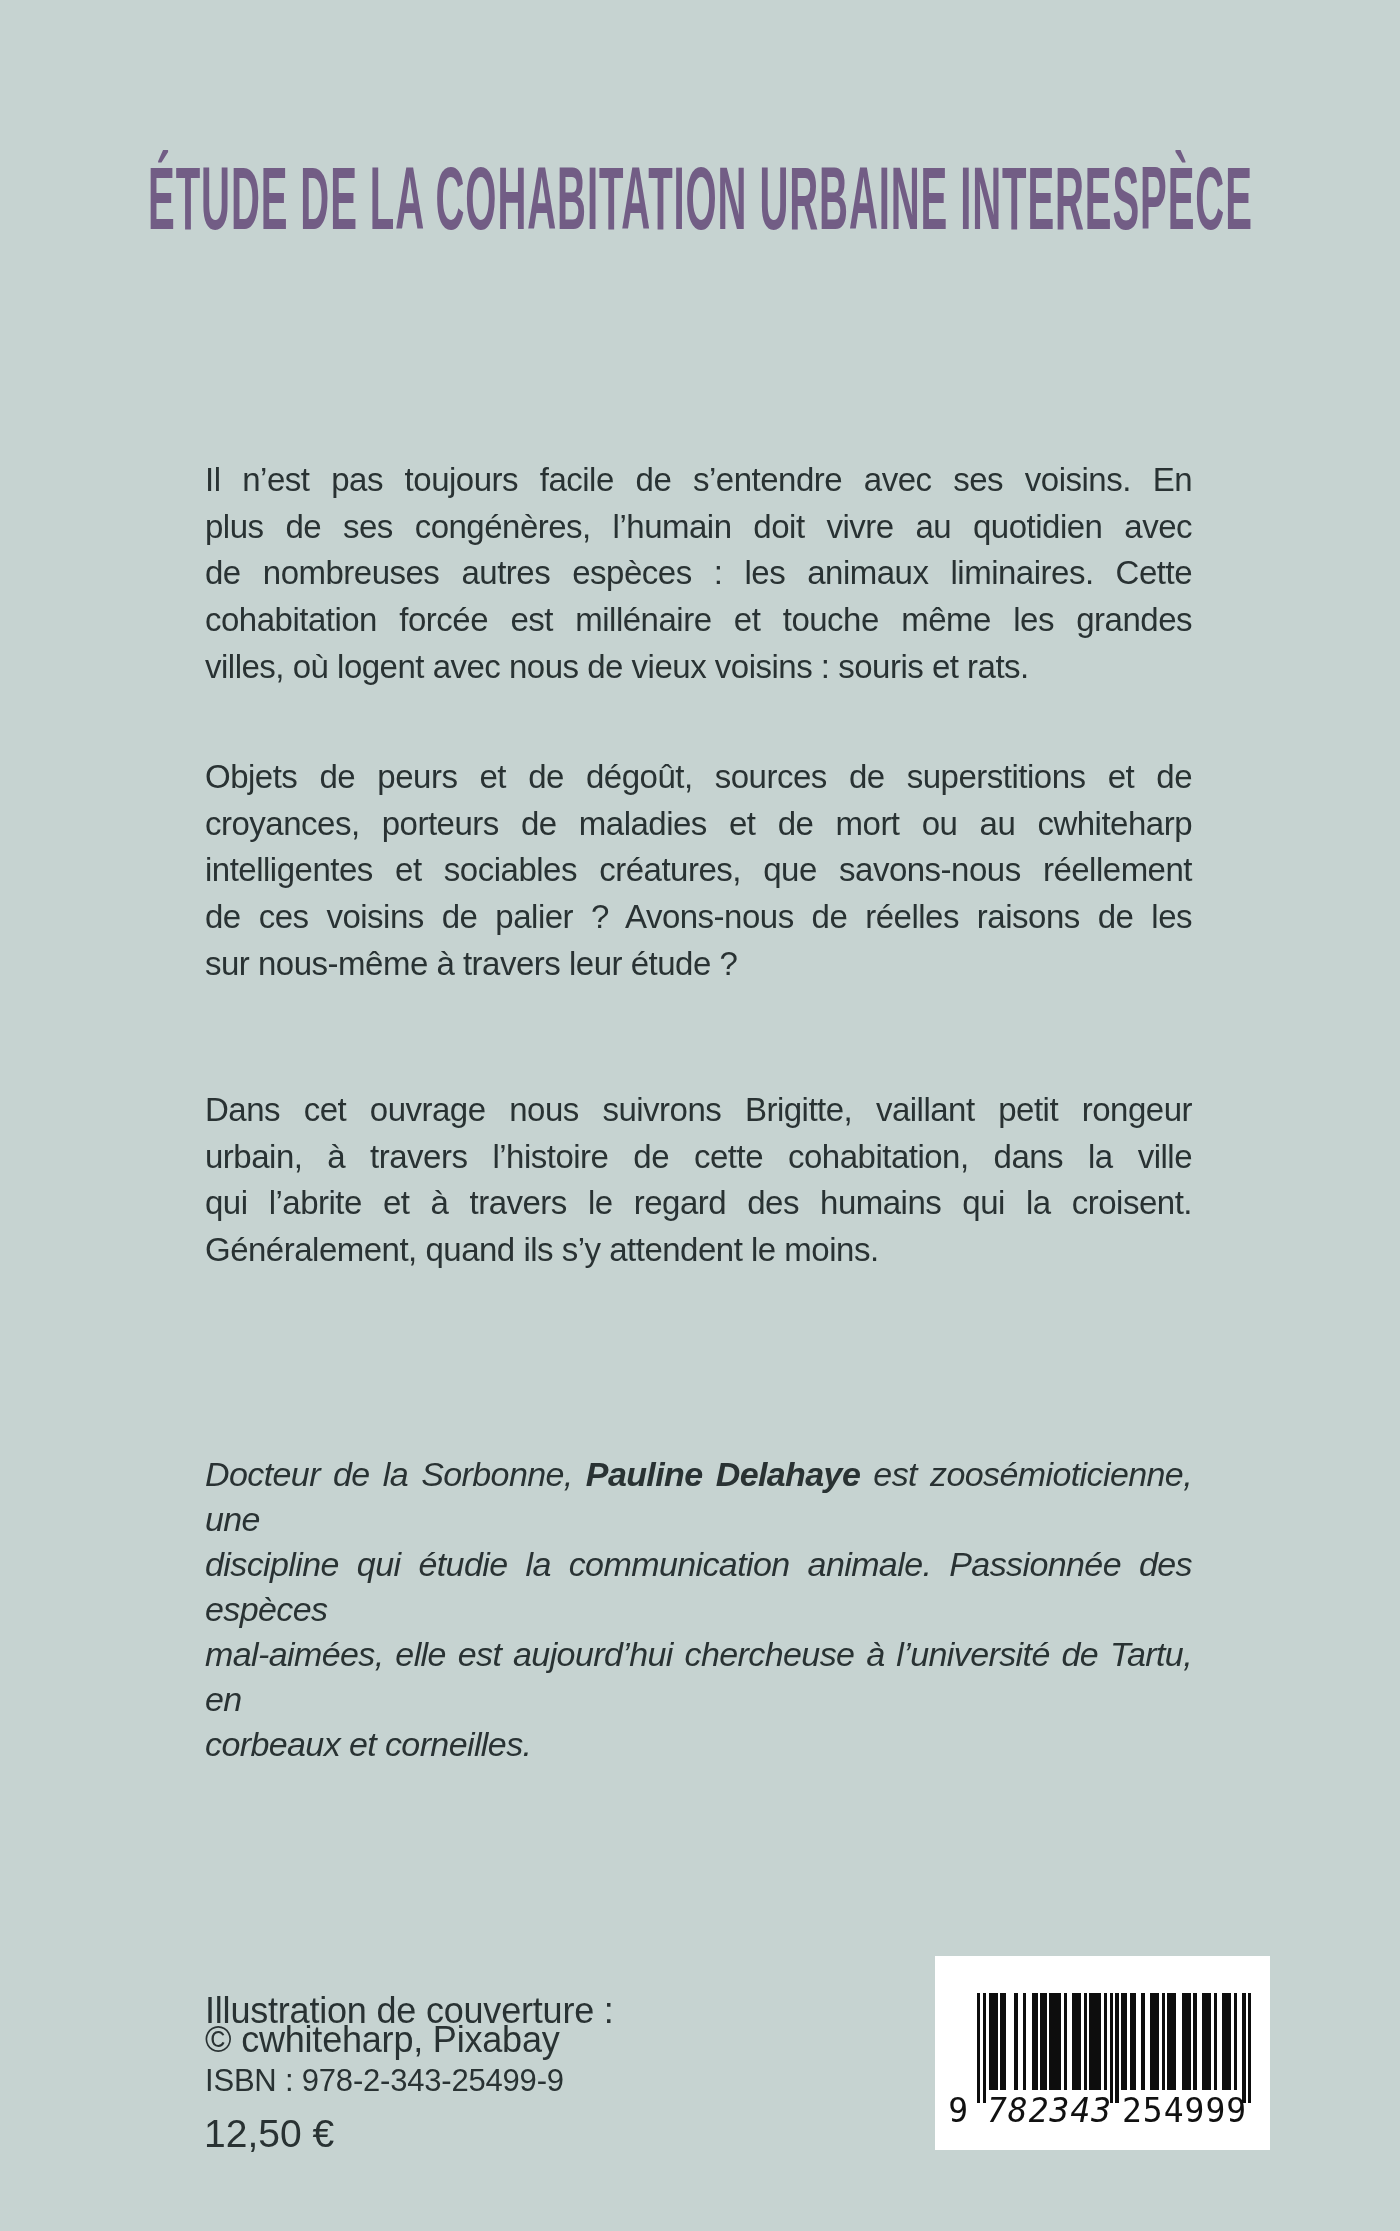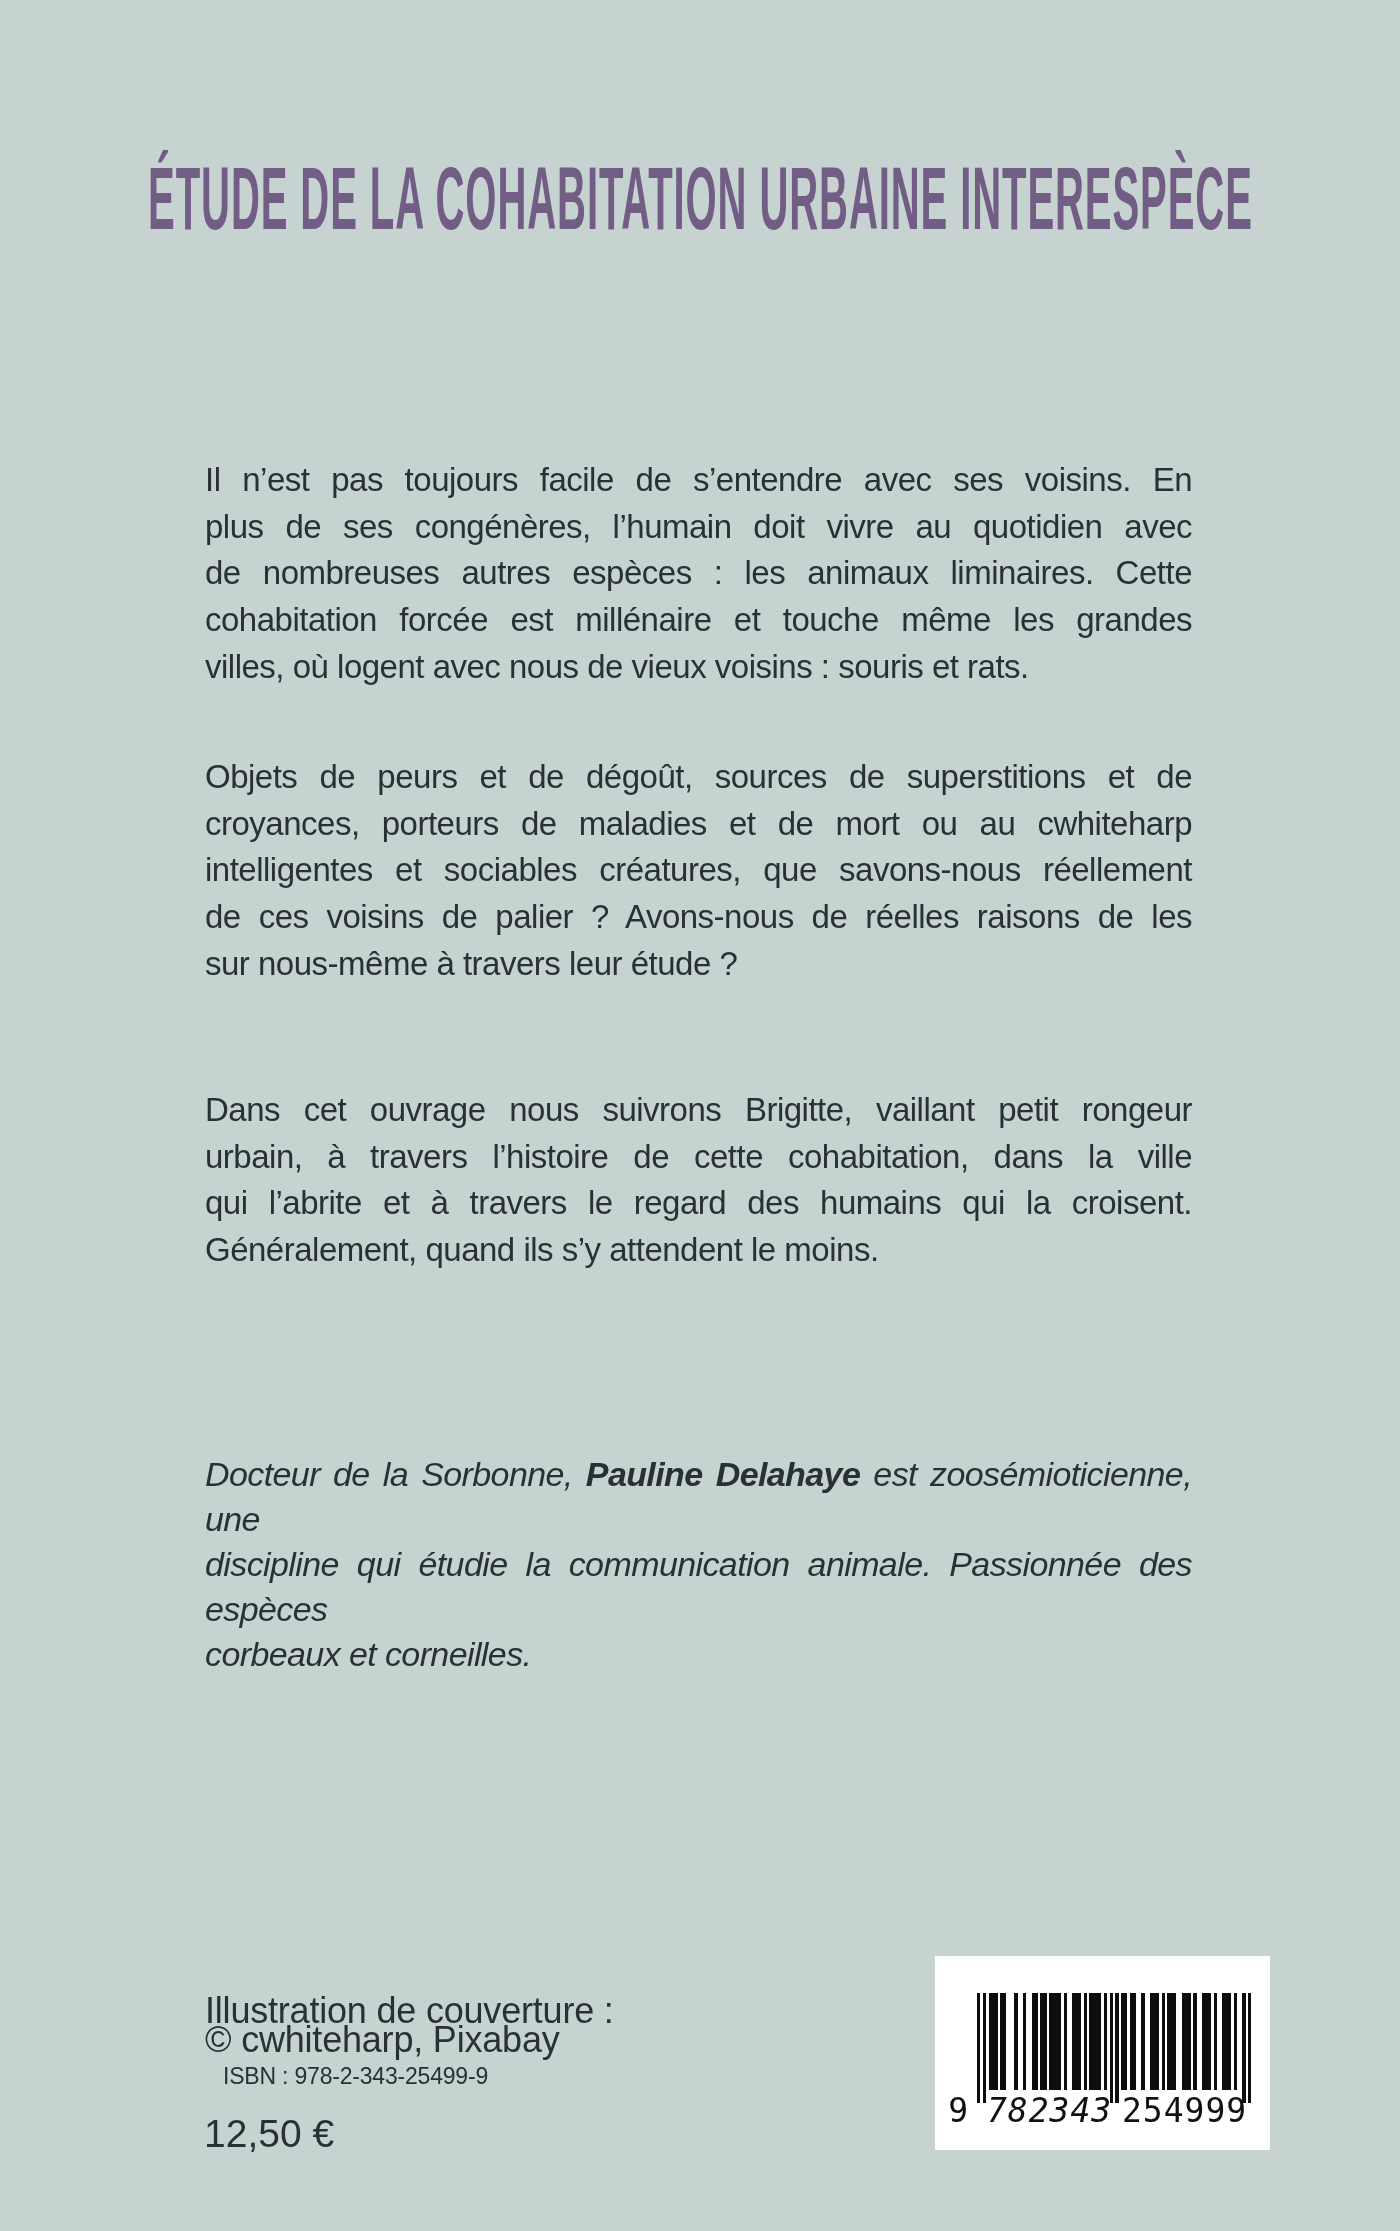--- a/index.html
+++ b/index.html
@@ -46,22 +46,22 @@
     font-style:italic;
   }
   .bio .b { font-weight:700; }
 
   
   .credits {
     position:absolute; left:205px; top:1996px;
     font-size:36px; line-height:29px; letter-spacing:-0.2px;
   }
   .isbn {
-    position:absolute; left:223px; top:2065px;
-    font-size:23px; line-height:1; letter-spacing:-0.2px;
+    position:absolute; left:205px; top:2065px;
+    font-size:31px; line-height:1; letter-spacing:-0.2px;
   }
   .price {
     position:absolute; left:204px; top:2114px;
     font-size:39px; line-height:1;
   }
 
   
   .barcode-box {
     position:absolute; left:935px; top:1956px; width:335px; height:194px;
     background:#ffffff;
@@ -103,20 +103,21 @@
   <section class="para p3" id="para3">
       <div class="ln">Dans cet ouvrage nous suivrons Brigitte, vaillant petit rongeur</div>
       <div class="ln">urbain, à travers l’histoire de cette cohabitation, dans la ville</div>
       <div class="ln">qui l’abrite et à travers le regard des humains qui la croisent.</div>
       <div class="ln last">Généralement, quand ils s’y attendent le moins.</div>
     </section>
 
   <section class="bio" id="bio">
       <div class="ln"><span>Docteur de la Sorbonne, </span><span class="b">Pauline Delahaye</span><span> est zoosémioticienne, une</span></div>
       <div class="ln"><span>discipline qui étudie la communication animale. Passionnée des espèces</span></div>
+      <div class="ln"><span>mal-aimées, elle est aujourd’hui chercheuse à l’université de Tartu, en</span></div>
       <div class="ln last"><span>corbeaux et corneilles.</span></div>
     </section>
 
   <div class="credits">
     <div>Illustration de couverture :</div>
     <div>© cwhiteharp, Pixabay</div>
   </div>
 
   <div class="isbn">ISBN : 978-2-343-25499-9</div>
   <div class="price">12,50 €</div>

